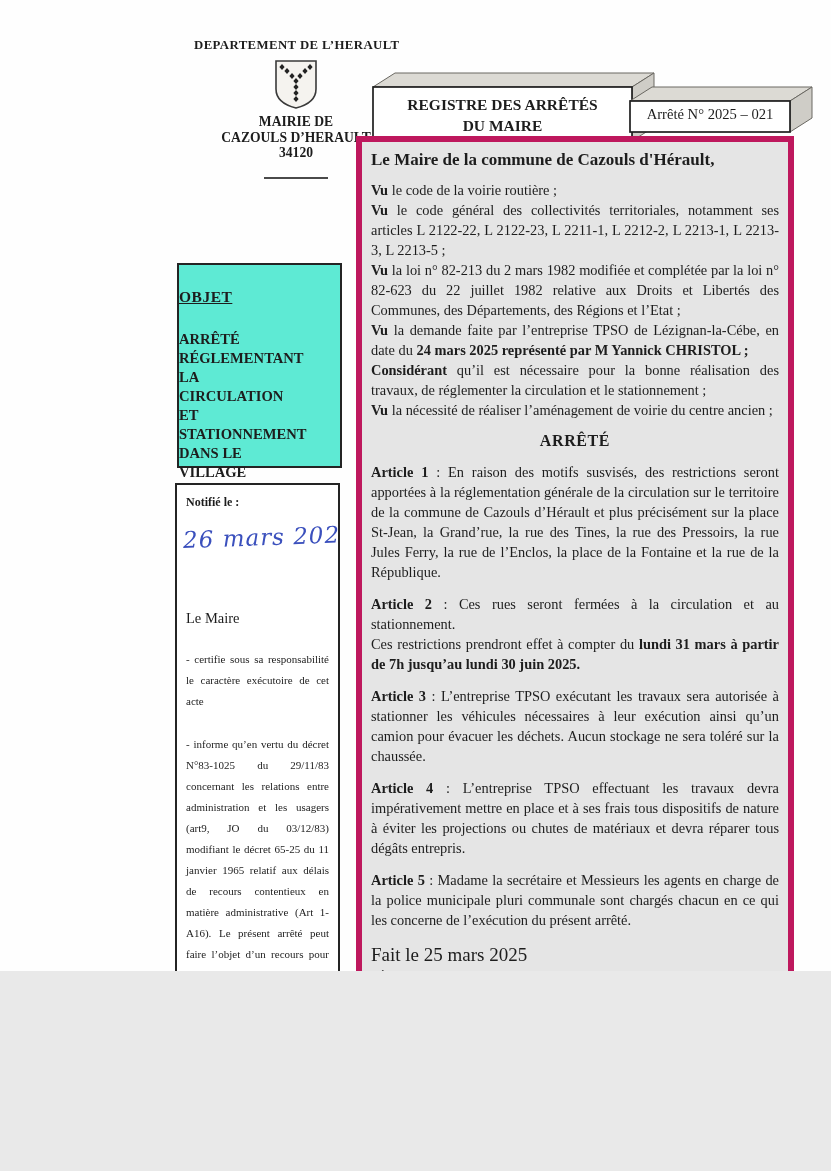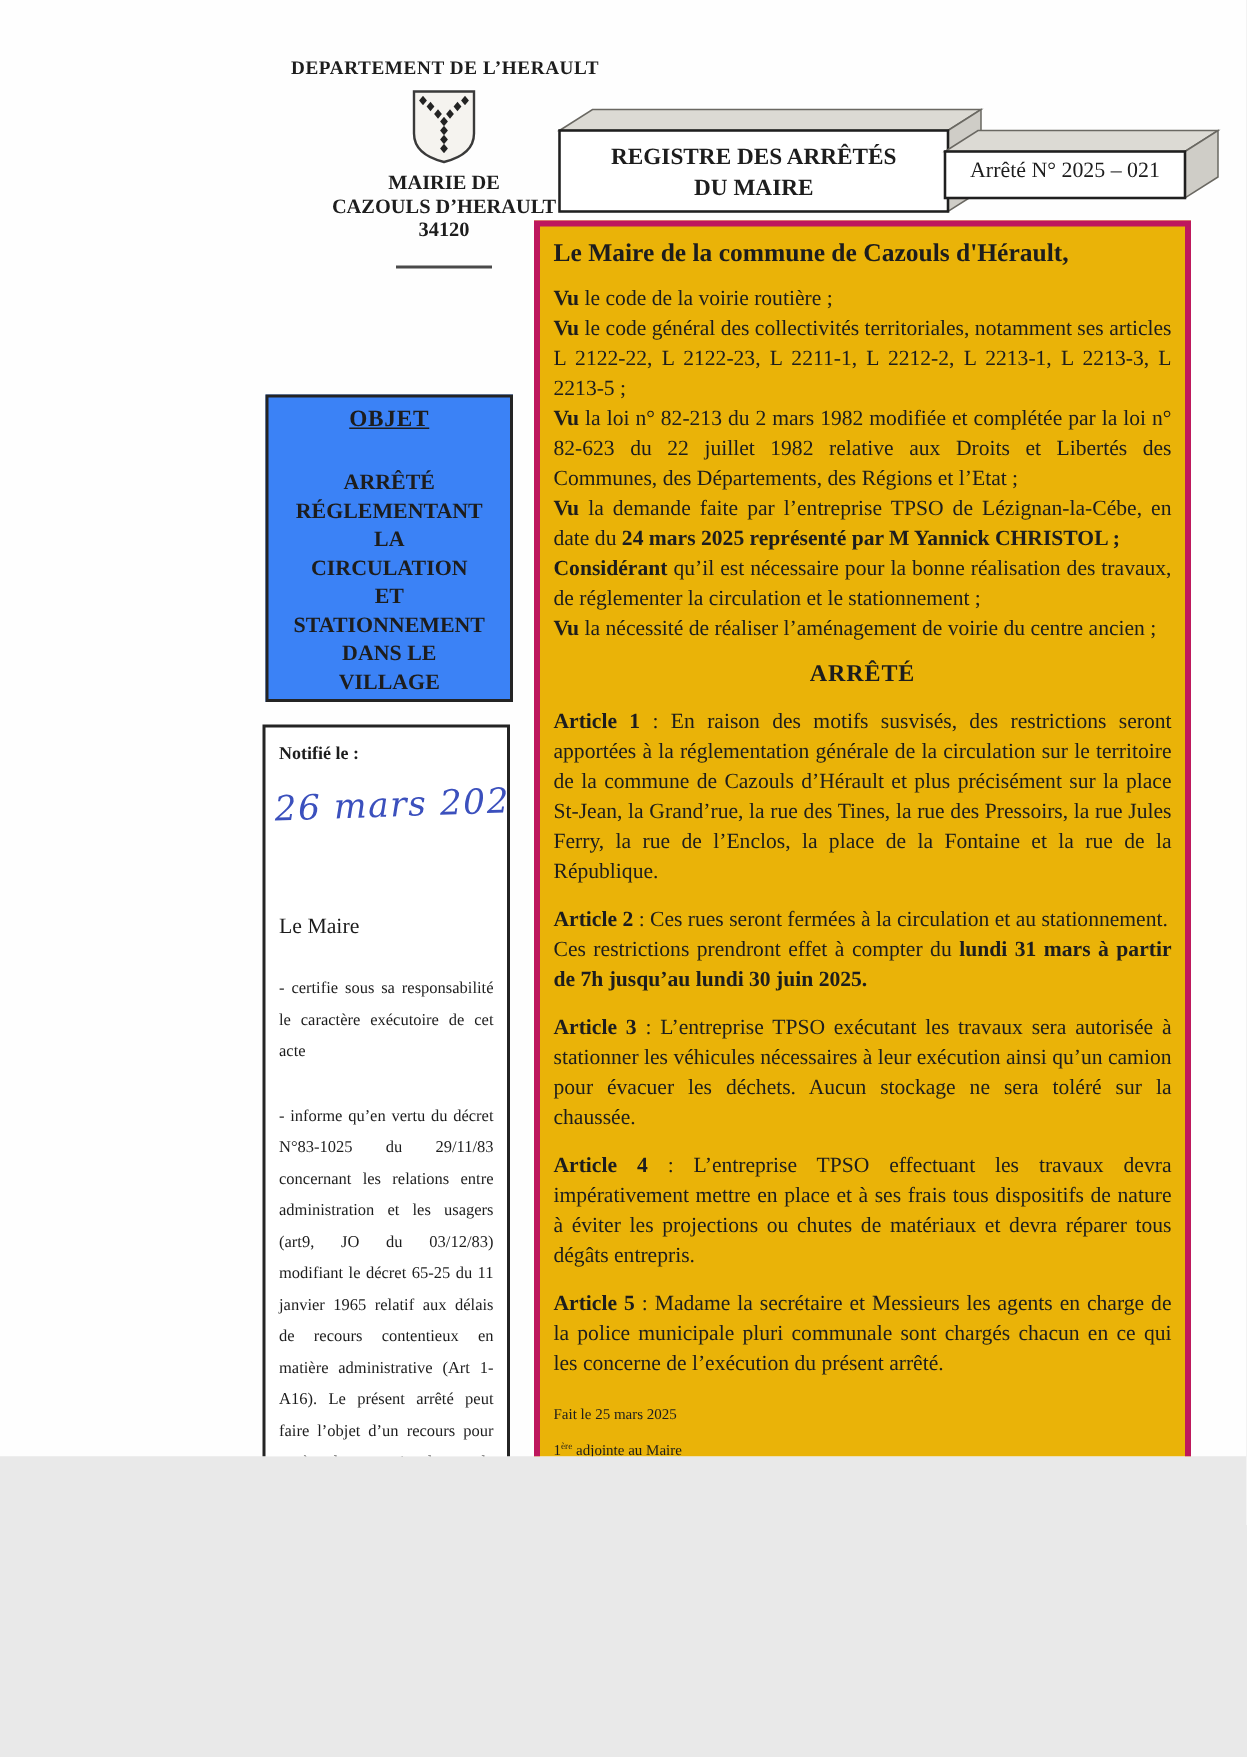--- a/index.html
+++ b/index.html
@@ -15,39 +15,39 @@
   .header-divider{width:64px;height:2px;background:#4a4a4a;margin:16px auto 0;}
 
   
   .box3d{position:absolute;}
   .registre-text{position:absolute;left:373px;top:94px;width:259px;text-align:center;
                  font-weight:bold;font-size:15.5px;line-height:1.38;}
   .arrete-text{position:absolute;left:630px;top:106px;width:160px;text-align:center;
                font-weight:normal;font-size:14.6px;}
 
   
-  .main-box{position:absolute;left:356px;top:147px;width:438px;height:976px;
-            border:4px solid #be185d;box-sizing:border-box;background:#eab308;
+  .main-box{position:absolute;left:356px;top:136px;width:438px;height:976px;
+            border:6px solid #be185d;box-sizing:border-box;background:#e5e5e5;
             padding:6px 9px;overflow:hidden;}
   .doc-title{font-size:17px;font-weight:bold;margin:2px 0 10px;}
   p.rec{margin:0;text-align:justify;font-size:14.4px;line-height:20px;}
   b.lead{font-weight:bold;}
   .decree-heading{text-align:center;font-weight:bold;font-size:16px;letter-spacing:.6px;
                   margin:12px 0 8px;}
   p.article{margin:12px 0 0;text-align:justify;font-size:14.4px;line-height:20px;}
   p.article-extra{margin:0;text-align:justify;font-size:14.4px;line-height:20px;}
-  .closing{margin-top:14px;font-size:10px;line-height:21px;}
+  .closing{margin-top:14px;font-size:19px;line-height:21px;}
   .closing sup{font-size:.62em;}
   .signature-svg{position:absolute;left:22px;top:868px;}
   .stamp-svg{position:absolute;left:172px;top:848px;}
 
   
   .objet-box{position:absolute;left:177px;top:263px;width:165px;height:205px;
-             border:2px solid #242424;box-sizing:border-box;text-align:center;
-             padding-top:6px;background:#3b82f6;}
+             border:2px solid #242424;box-sizing:border-box;
+             padding-top:23px;background:#5eead4;}
   .objet-title{font-weight:bold;font-size:15.5px;text-decoration:underline;letter-spacing:.5px;}
   .objet-lines{margin-top:24px;font-weight:bold;font-size:14.6px;line-height:19px;}
   .sidebar-box{position:absolute;left:175px;top:483px;width:165px;height:590px;
                border:2px solid #242424;box-sizing:border-box;background:#fff;
                padding:10px 9px;overflow:hidden;}
   .notified-label{font-weight:bold;font-size:12px;}
   .hand-date{display:inline-block;margin:14px 0 0 -3px;color:#3b50bd;font-size:23px;
              font-style:italic;letter-spacing:1px;transform:rotate(-2deg);
              font-family:"DejaVu Serif",serif;white-space:nowrap;}
   .mayor-title{font-weight:normal;font-size:14.5px;margin-top:60px;}

